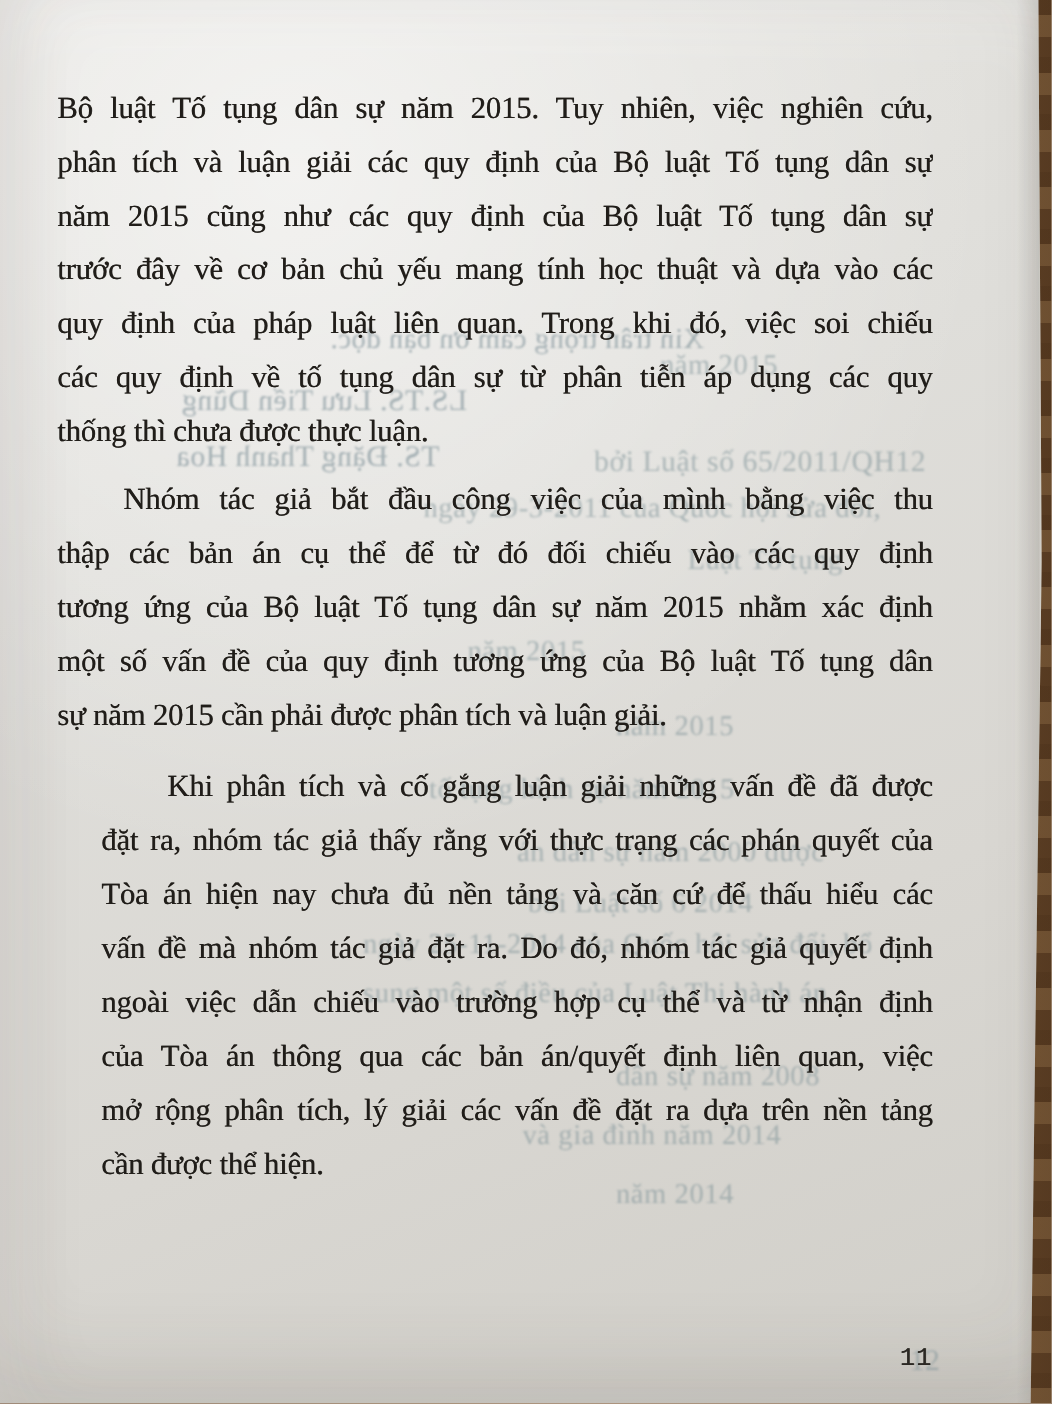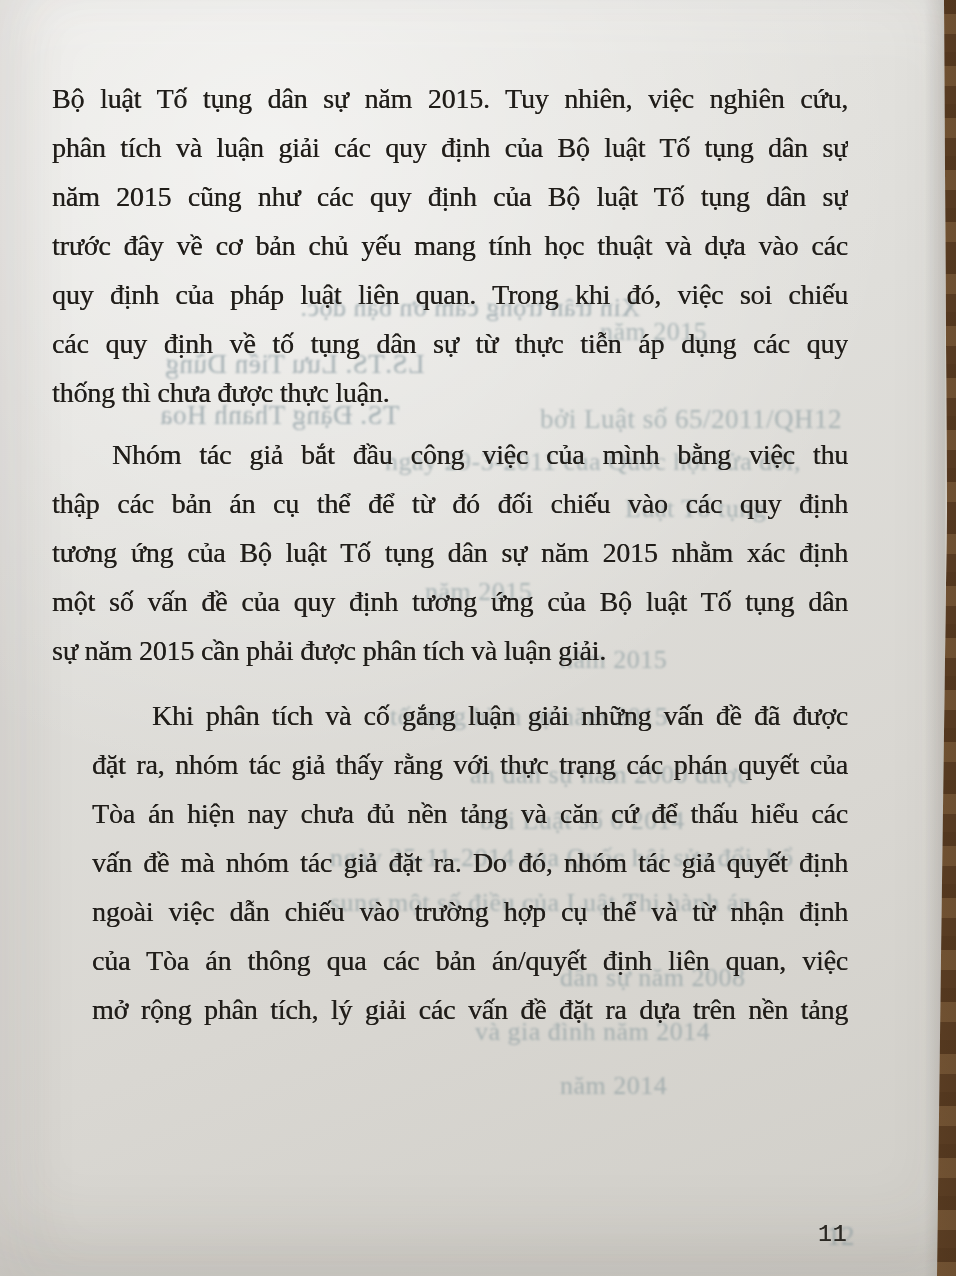--- a/index.html
+++ b/index.html
@@ -97,38 +97,39 @@
         <span class="ghost" style="left: 827px; top: 1221px; font-size: 27px;">12</span>
       </div>
 
     <div class="text-block">
       <div class="para">
         <div class="line">Bộ luật Tố tụng dân sự năm 2015. Tuy nhiên, việc nghiên cứu,</div>
         <div class="line">phân tích và luận giải các quy định của Bộ luật Tố tụng dân sự</div>
         <div class="line">năm 2015 cũng như các quy định của Bộ luật Tố tụng dân sự</div>
         <div class="line">trước đây về cơ bản chủ yếu mang tính học thuật và dựa vào các</div>
         <div class="line">quy định của pháp luật liên quan. Trong khi đó, việc soi chiếu</div>
-        <div class="line">các quy định về tố tụng dân sự từ thực tiễn áp dụng các quy</div>
+        <div class="line">các quy định về tố tụng dân sự từ phân tiễn áp dụng các quy</div>
         <div class="line last">thống thì chưa được thực luận.</div>
       </div>
       <div class="para gap1">
         <div class="line indent">Nhóm tác giả bắt đầu công việc của mình bằng việc thu</div>
         <div class="line">thập các bản án cụ thể để từ đó đối chiếu vào các quy định</div>
         <div class="line">tương ứng của Bộ luật Tố tụng dân sự năm 2015 nhằm xác định</div>
         <div class="line">một số vấn đề của quy định tương ứng của Bộ luật Tố tụng dân</div>
         <div class="line last">sự năm 2015 cần phải được phân tích và luận giải.</div>
       </div>
       <div class="para gap2">
         <div class="line indent">Khi phân tích và cố gắng luận giải những vấn đề đã được</div>
         <div class="line">đặt ra, nhóm tác giả thấy rằng với thực trạng các phán quyết của</div>
         <div class="line">Tòa án hiện nay chưa đủ nền tảng và căn cứ để thấu hiểu các</div>
         <div class="line">vấn đề mà nhóm tác giả đặt ra. Do đó, nhóm tác giả quyết định</div>
         <div class="line">ngoài việc dẫn chiếu vào trường hợp cụ thể và từ nhận định</div>
         <div class="line">của Tòa án thông qua các bản án/quyết định liên quan, việc</div>
         <div class="line">mở rộng phân tích, lý giải các vấn đề đặt ra dựa trên nền tảng</div>
+        <div class="line last">cần được thể hiện.</div>
       </div>
     </div>
 
     <div class="page-number">11</div>
 
     <div class="edge-shade"></div>
     <div class="vignette"></div>
   </div>
 </div>
 

